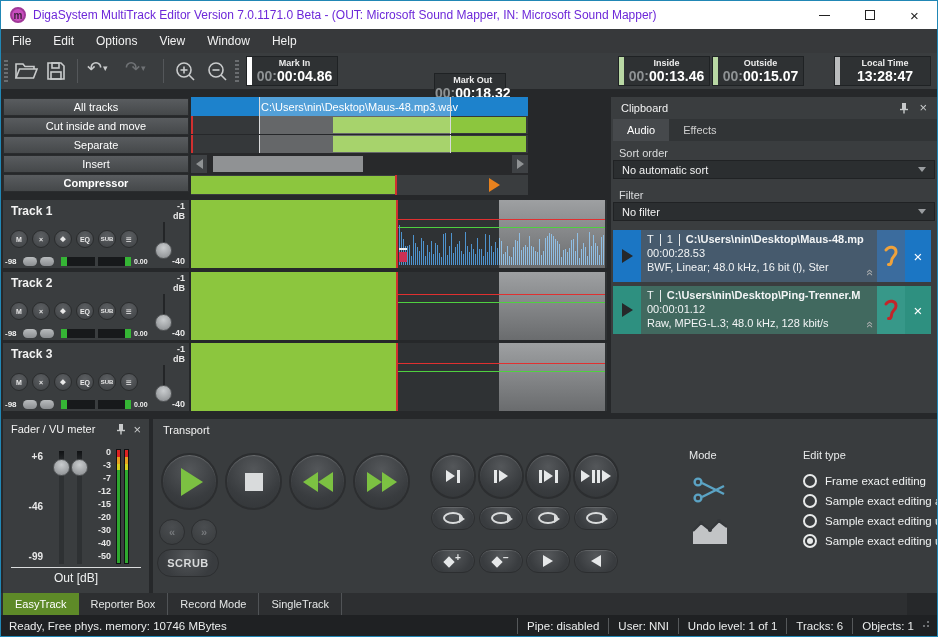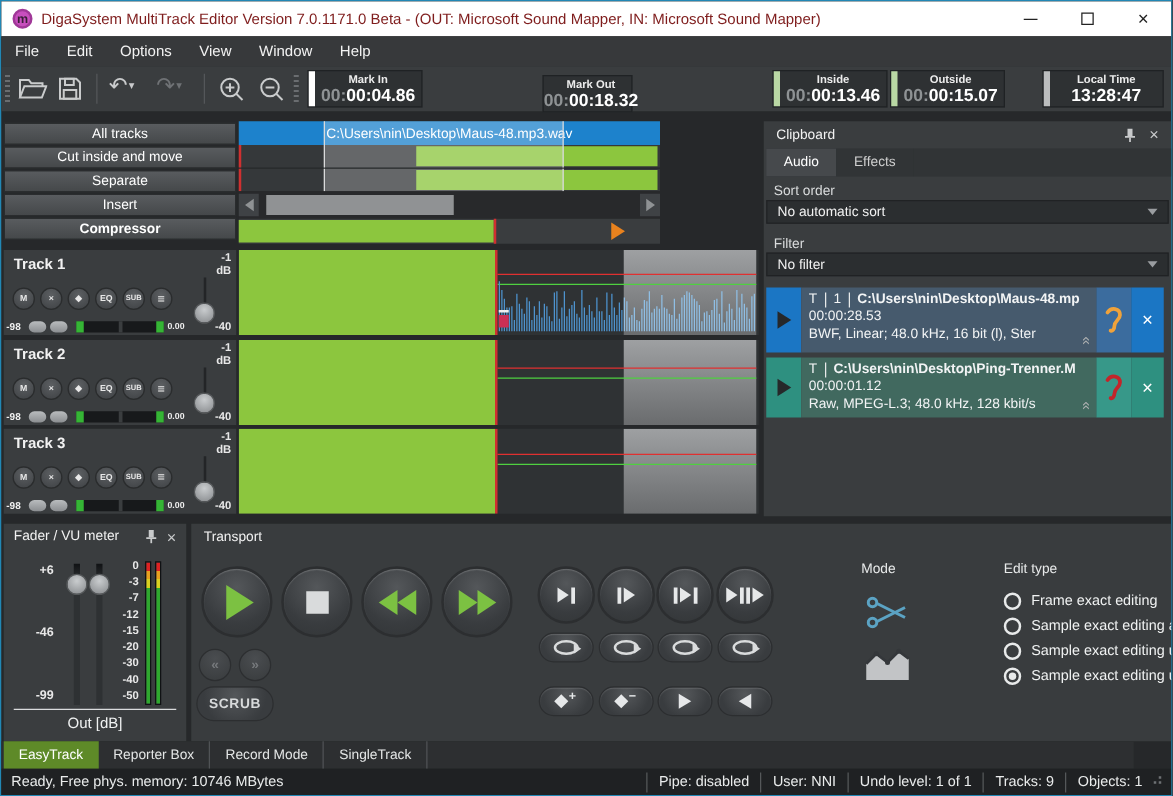--- a/index.html
+++ b/index.html
@@ -5,21 +5,21 @@
   * { box-sizing:border-box; margin:0; padding:0; }
   html,body { background:#4a4a4a; }
   body { font-family:"Liberation Sans", sans-serif; user-select:none; }
   #win { position:relative; width:938px; height:637px; background:#26282A; border:1px solid #2187B5; overflow:hidden; }
   .abs { position:absolute; }
 
   
   .titlebar { left:0; top:0; width:936px; height:28px; background:#FFFFFF; display:flex; align-items:center; }
   .app-icon { width:16px; height:16px; border-radius:50%; background:#C84FBE; margin:0 7px 0 9px;
               display:grid; place-items:center; color:#3A1F38; font-size:10px; font-weight:bold; border:2px solid #A03898; }
-  .title-text { font-size:12px; color:#7f1d1d; }
+  .title-text { font-size:12px; color:#6d28d9; }
   .win-controls { margin-left:auto; display:flex; height:100%; }
   .win-ctl { width:45px; height:100%; display:grid; place-items:center; color:#222; }
   .min-glyph { width:11px; height:1px; background:#222; }
   .max-glyph { width:10px; height:10px; border:1px solid #222; }
   .close-glyph { font-size:15px; line-height:1; }
 
   
   .menubar { left:0; top:28px; width:936px; height:24px; background:#37393B; display:flex; align-items:center; color:#F2F2F2; font-size:12px; }
   .menu-item { padding:0 11px; height:100%; display:flex; align-items:center; }
 
@@ -226,21 +226,21 @@
     </div>
     <div class="abs grip" style="left:234px;top:7px;"></div>
 
     <div class="abs tc-box" style="left:245px;top:3px;width:92px;">
       <div class="tc-strip" style="background:#FFFFFF"></div>
       <div class="tc-col">
           <span class="tc-label">Mark In</span>
         <span class="tc-value"><span class="tc-prefix">00:</span><span>00:04.86</span></span>
         </div>
     </div>
-    <div class="abs tc-box" style="left:433px;top:7px;width:72px;">
+    <div class="abs tc-box" style="left:433px;top:20px;width:72px;">
       <div class="tc-strip" style="background:#FFFFFF"></div>
       <div class="tc-col">
           <span class="tc-label">Mark Out</span>
         <span class="tc-value"><span class="tc-prefix">00:</span><span>00:18.32</span></span>
         </div>
     </div>
     <div class="abs tc-box" style="left:617px;top:3px;width:92px;">
       <div class="tc-strip" style="background:#B9D8A4"></div>
       <div class="tc-col">
           <span class="tc-label">Inside</span>
@@ -747,19 +747,19 @@
     <div class="btab">Record Mode</div>
     <div class="btab">SingleTrack</div>
   </div>
 
   <div class="abs statusbar">
     <span style="padding-left:8px;">Ready, Free phys. memory: 10746 MBytes</span>
     <span style="margin-left:auto;display:flex;height:100%;align-items:center;">
       <span class="st-seg">Pipe: disabled</span>
       <span class="st-seg">User: NNI</span>
       <span class="st-seg">Undo level: 1 of 1</span>
-      <span class="st-seg">Tracks: 9</span>
+      <span class="st-seg">Tracks: 6</span>
       <span class="st-seg">Objects: 1</span>
       <span class="resize-grip"></span>
     </span>
   </div>
 
 </div>
 
 </body></html>

